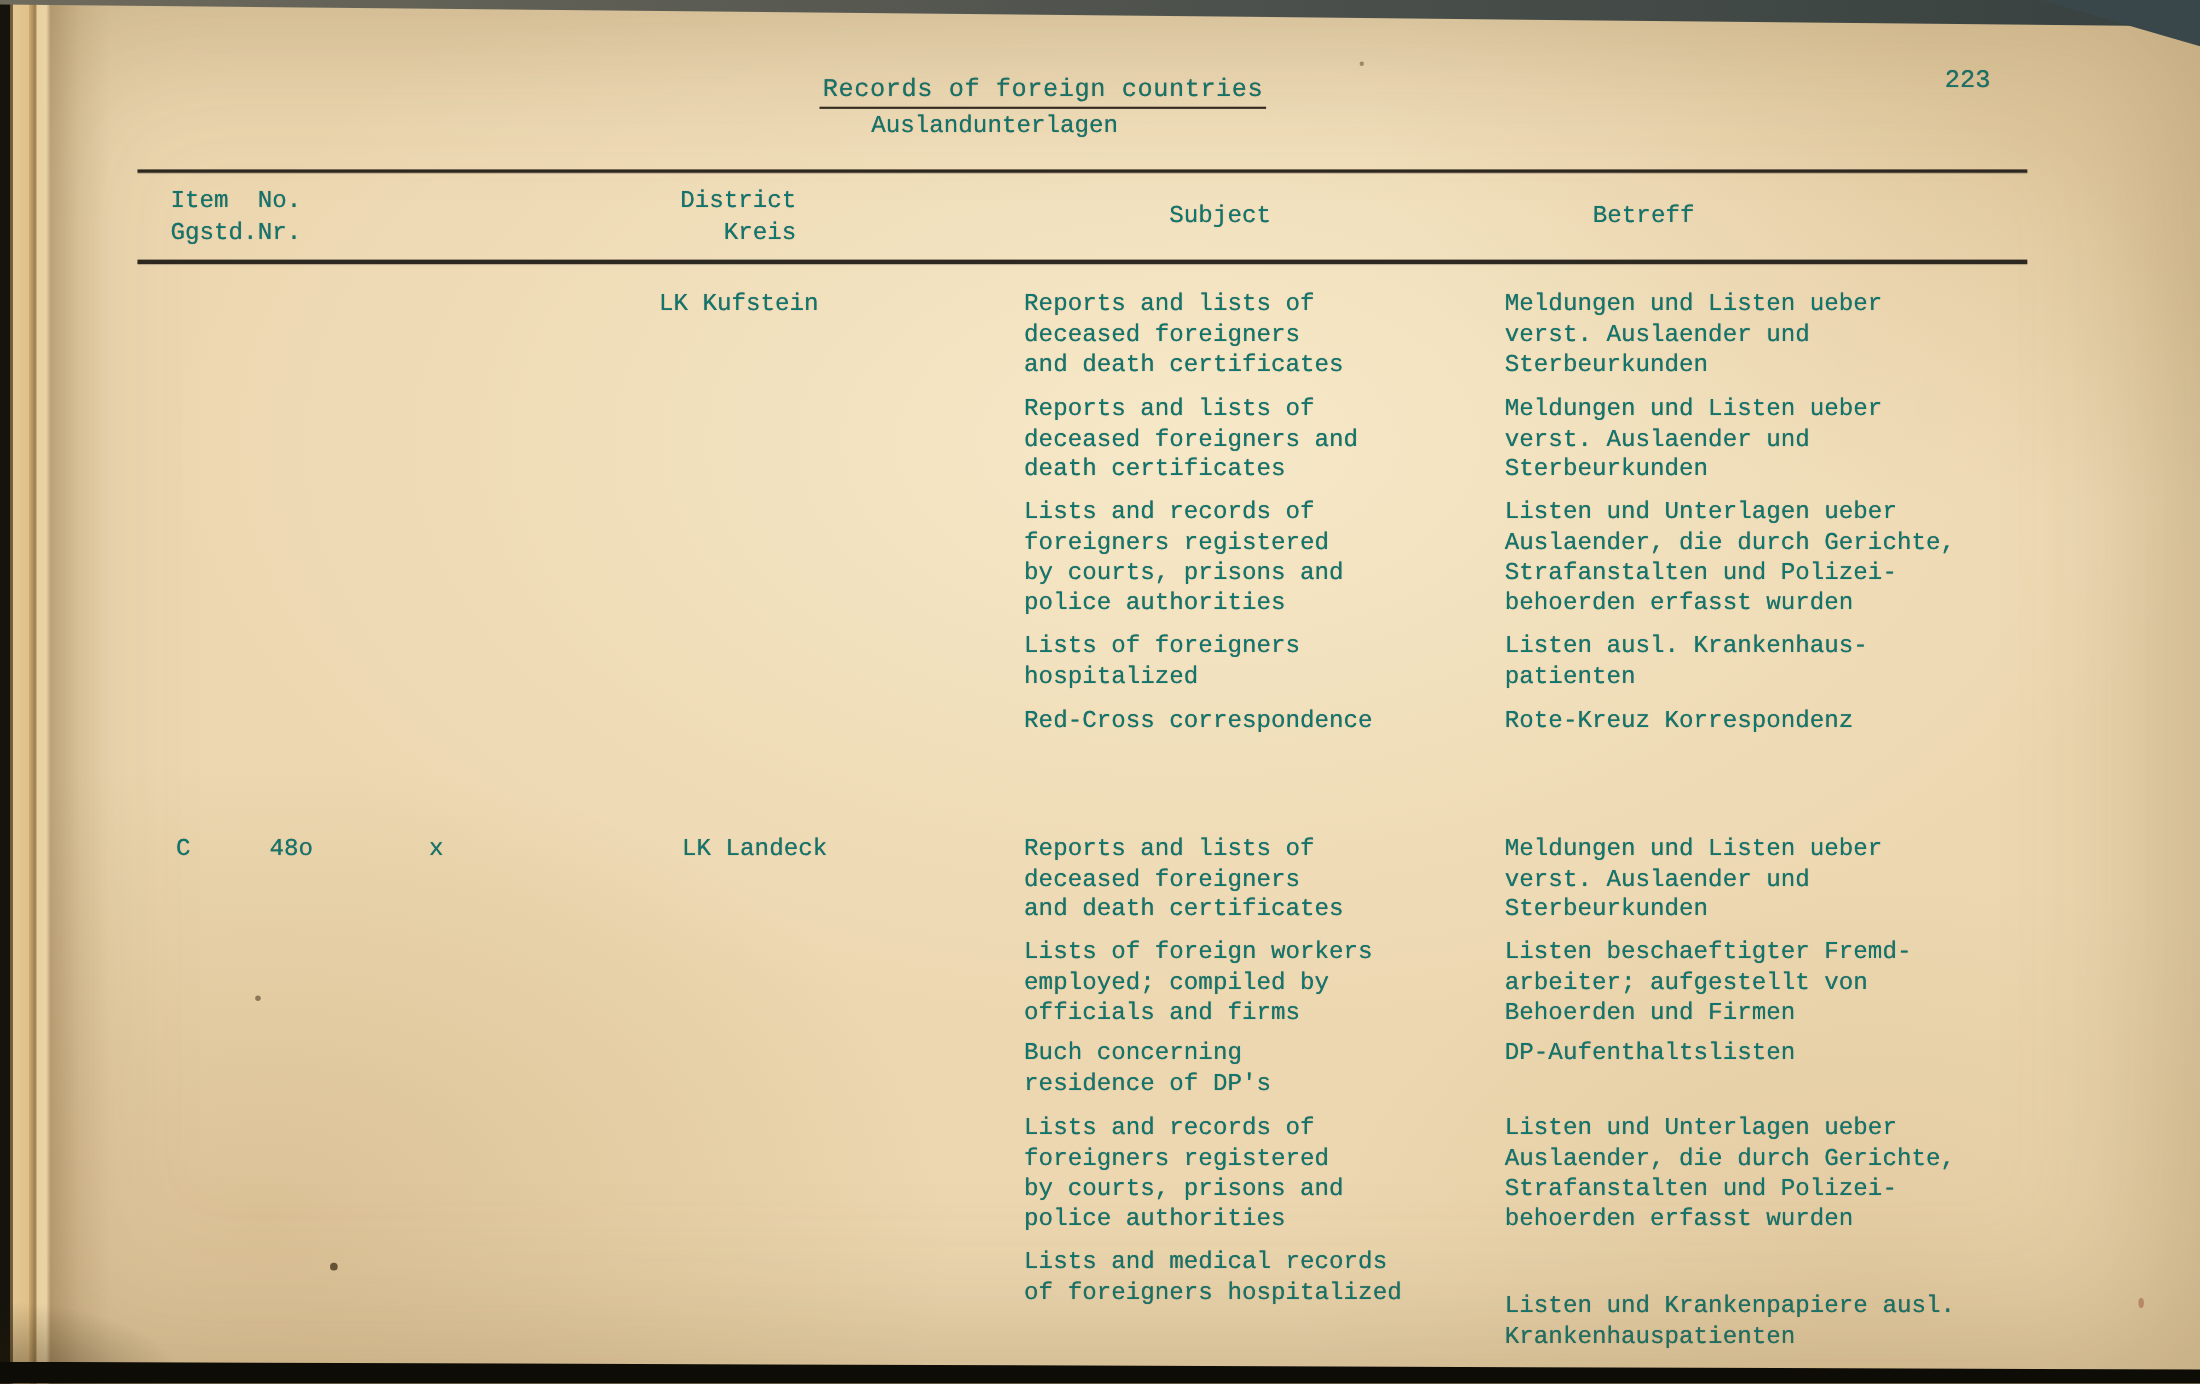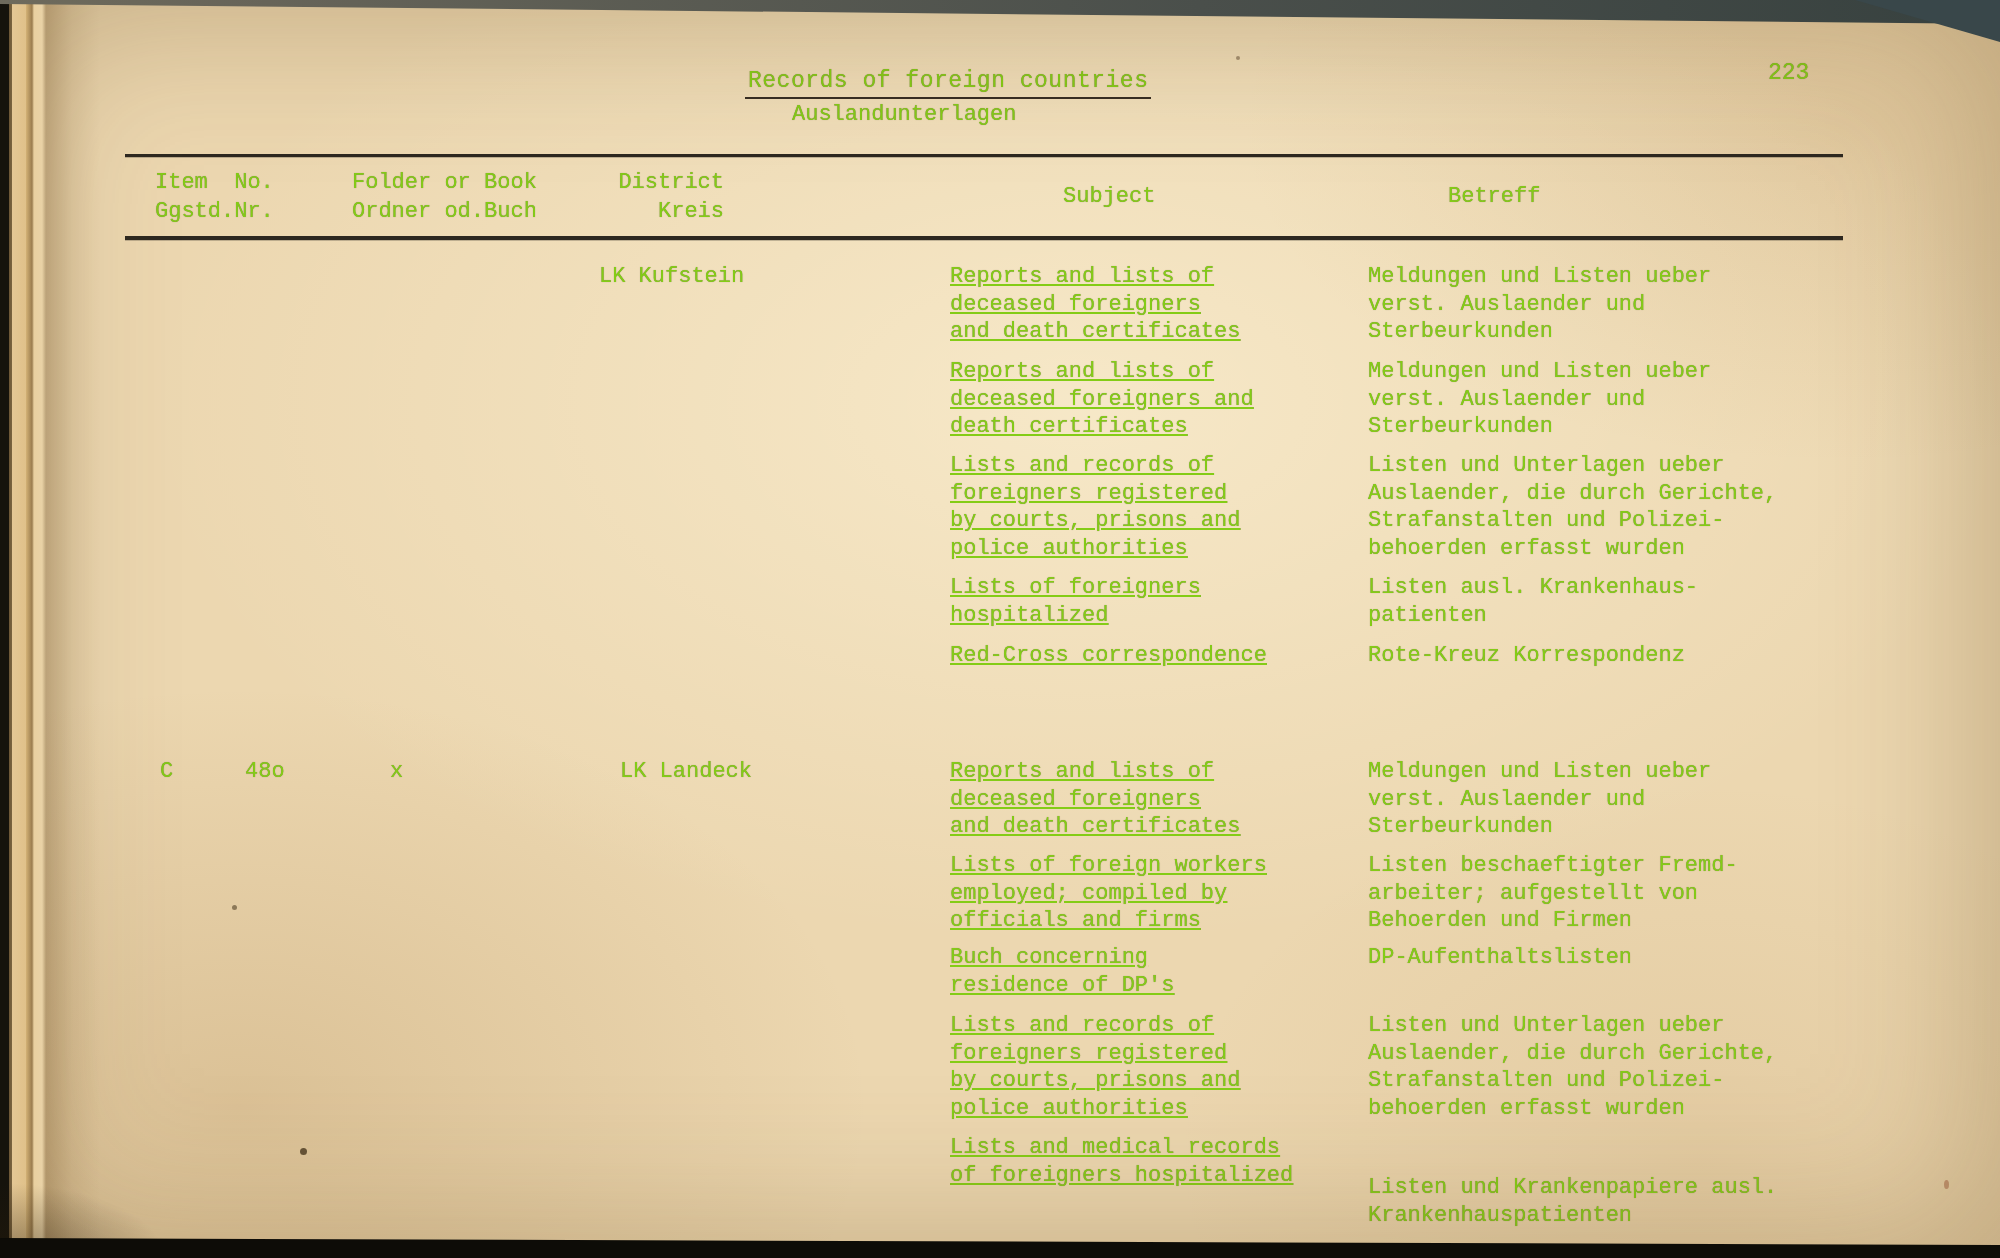--- a/index.html
+++ b/index.html
@@ -26,50 +26,48 @@
     background:linear-gradient(90deg,
       #15130c 0px,#15130c 9px,
       #6b5636 9px,#7a6440 12px,
       #e4c795 12px,#e0c18a 26px,
       #d4b276 26px,#9a7c4e 32px,
       #e9d0a0 34px,#e9d2a6 42px,
       rgba(120,88,42,0.32) 46px,rgba(120,88,42,0.10) 72px,rgba(120,88,42,0) 100px);}
   .corner-bl{position:absolute;left:0;bottom:0;width:260px;height:120px;
     background:radial-gradient(220px 100px at 0% 100%, rgba(40,28,10,0.45), rgba(40,28,10,0) 75%);}
   
-  .ink{color:#84cc16;text-shadow:0 0 0.7px rgba(59,49,38,0.65);}
+  .ink{color:#0f766e;text-shadow:0 0 0.7px rgba(59,49,38,0.65);}
   .cell{position:absolute;font-size:22px;line-height:27.5px;white-space:pre-line;}
   .hdr{position:absolute;font-size:22px;line-height:29px;white-space:pre;}
   .rule{position:absolute;left:125px;width:1718px;height:3px;background:#2d2820;
         box-shadow:0 1px 0 rgba(45,40,32,0.25);}
   .title{position:absolute;left:745px;top:68px;font-size:23px;letter-spacing:0.5px;
          border-bottom:2.5px solid #352d23;padding:0 3px 3px 3px;}
   .subtitle{position:absolute;left:792px;top:102px;font-size:22px;}
   .pageno{position:absolute;left:1768px;top:60px;font-size:23px;}
-  .subject{left:950px;width:430px;text-decoration:underline;}
+  .subject{left:931px;width:430px;}
   .betreff{left:1368px;width:500px;}
   .speck{position:absolute;border-radius:50%;}
 </style>
 </head>
 <body>
 
 <div class="scan">
   <div class="paper"></div>
 
   <div class="title ink">Records of foreign countries</div>
   <div class="subtitle ink">Auslandunterlagen</div>
   <div class="pageno ink">223</div>
 
   <div class="rule" style="top:154px"></div>
   <div class="rule" style="top:236px;height:3.5px"></div>
 
   <div class="hdr ink" style="left:155px;top:168px">Item  No.
 Ggstd.Nr.</div>
-  <div class="hdr ink" style="left:352px;top:168px">Folder or Book
-Ordner od.Buch</div>
   <div class="hdr ink" style="left:600px;top:168px;width:124px;text-align:right">District
 Kreis</div>
   <div class="hdr ink" style="left:1063px;top:182px">Subject</div>
   <div class="hdr ink" style="left:1448px;top:182px">Betreff</div>
 
   <div class="cell ink" style="left:599px;top:263px">LK Kufstein</div>
 
   <div>
     <div class="cell ink subject" style="top:263px">Reports and lists of
 deceased foreigners

